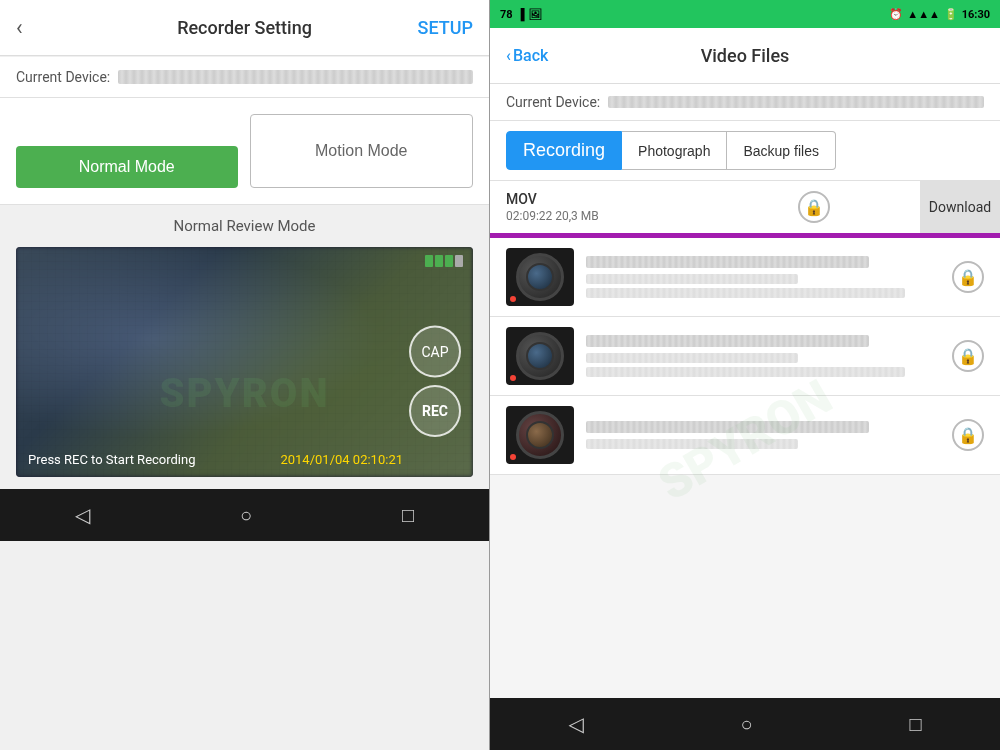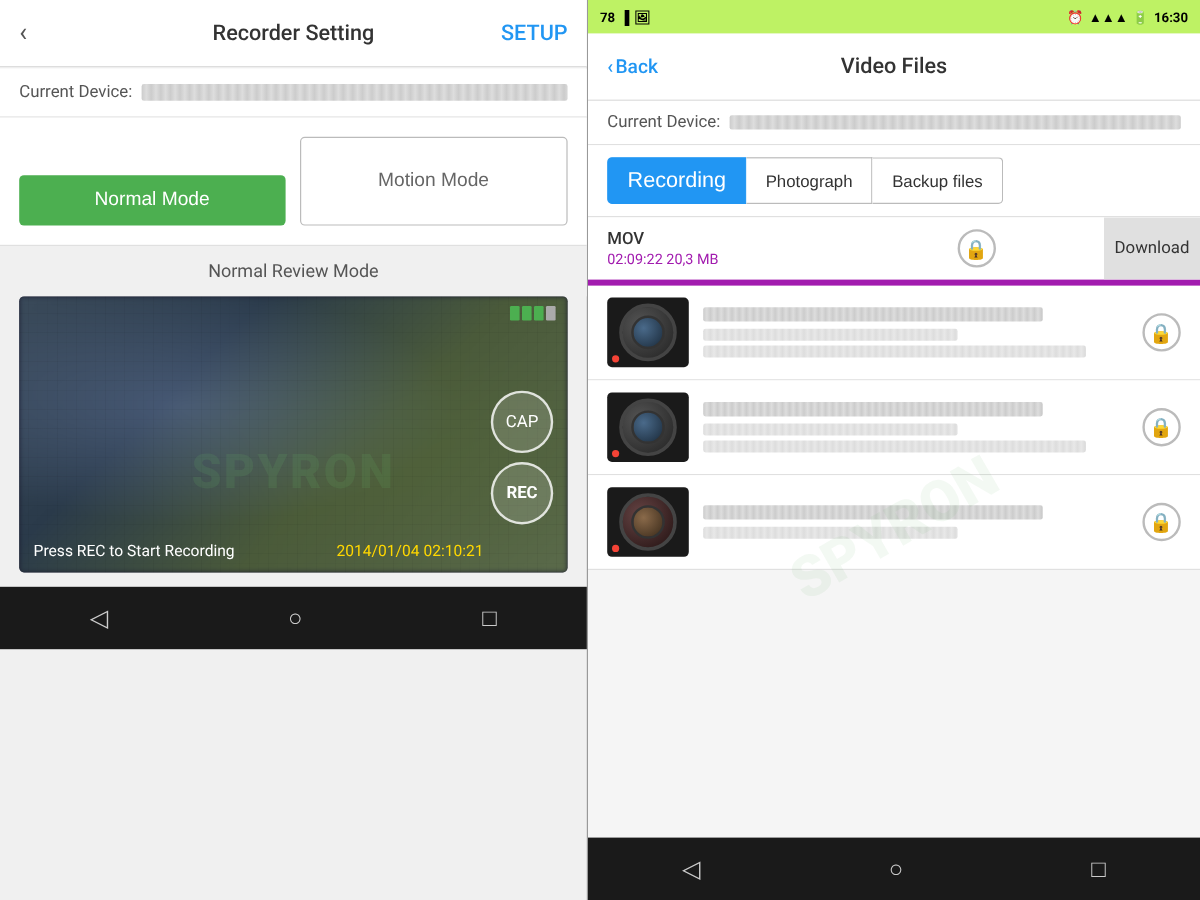--- a/index.html
+++ b/index.html
@@ -28,21 +28,21 @@
       width: 510px;
       height: 750px;
       background: #f5f5f5;
       display: flex;
       flex-direction: column;
       position: relative;
     }
 
     
     .status-bar {
-      background: #bef264;
+      background: #22c55e;
       height: 28px;
       display: flex;
       align-items: center;
       justify-content: space-between;
       padding: 0 10px;
       font-size: 13px;
       font-weight: bold;
     }
     .status-icons {
       display: flex;
@@ -347,21 +347,21 @@
       align-items: center;
       gap: 12px;
     }
     .file-name {
       font-size: 14px;
       color: #333;
       font-weight: 500;
     }
     .file-meta {
       font-size: 12px;
-      color: #a21caf;
+      color: #737373;
       margin-top: 2px;
       text-align: right;
     }
     .file-lock-icon {
       width: 32px;
       height: 32px;
       border: 2px solid #bbb;
       border-radius: 50%;
       display: flex;
       align-items: center;

